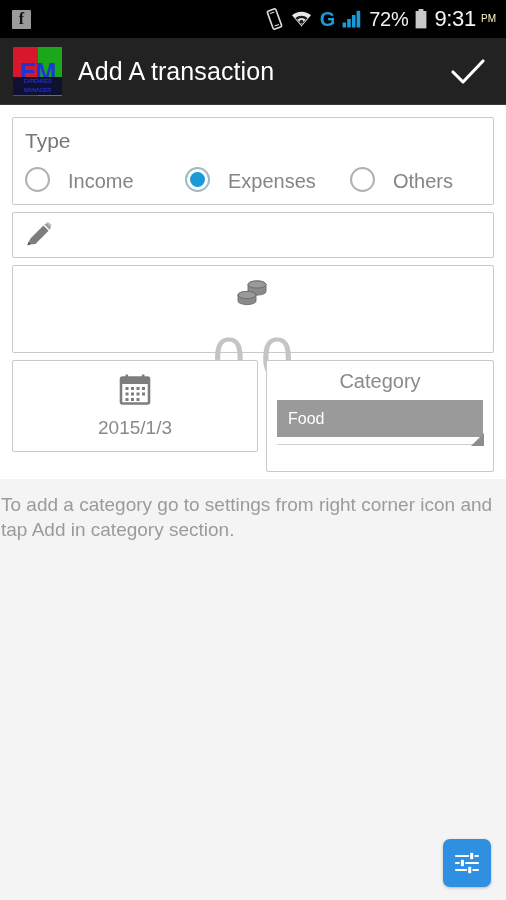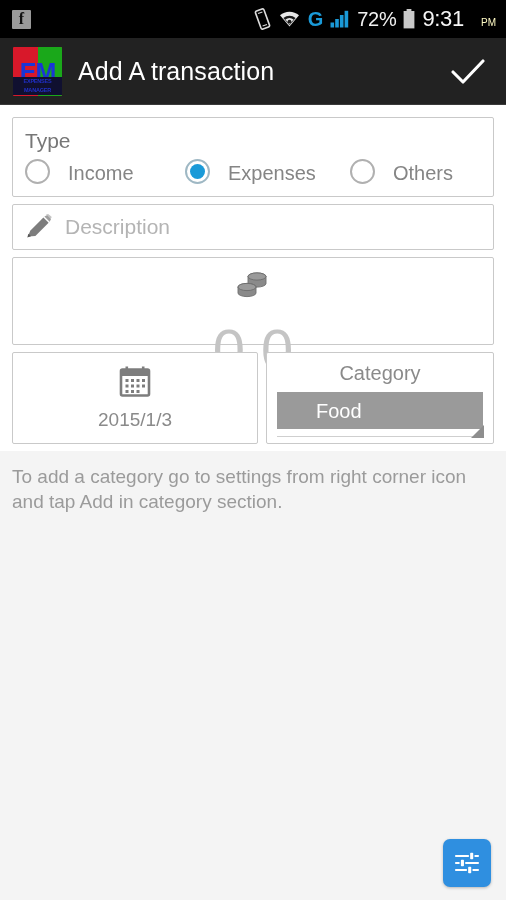--- a/index.html
+++ b/index.html
@@ -64,21 +64,21 @@
     font-size: 22px;
     line-height: 22px;
     letter-spacing: -0.3px;
   }
   .clock-ampm {
     color: #fef9c3;
     font-size: 10px;
     line-height: 14px;
     margin-left: 1px;
   }
-  .clock-wrap { display: flex; align-items: flex-end; gap: 16px; }
+  .clock-wrap { display: flex; align-items: center; gap: 4px; }
 
   
   .action-bar {
     height: 67px;
     background: #222222;
     display: flex;
     align-items: center;
     padding: 0 18px 0 13px;
     border-bottom: 1px solid #3a3a3a;
   }
@@ -148,21 +148,21 @@
     border-radius: 2px;
     margin-bottom: 7px;
   }
 
   
   .type-card { padding: 10px 12px 12px 12px; }
   .type-label {
     color: #777777;
     font-size: 21px;
     line-height: 25px;
-    margin-bottom: 6px;
+    margin-bottom: 14px;
   }
   .radio-row {
     display: flex;
     align-items: center;
   }
   .radio-opt {
     display: flex;
     align-items: flex-end;
     cursor: pointer;
     gap: 18px;
@@ -240,63 +240,62 @@
   }
   .cal-icon { width: 32px; height: 31px; display: block; margin: 0 auto 12px auto; }
   .date-text {
     color: #8a8a8a;
     font-size: 19px;
     line-height: 21px;
   }
   .cat-card {
     flex: 1 1 auto;
     padding: 9px 10px 7px 10px;
-    height: 92px;
+    height: 112px;
     position: relative;
   }
   .cat-label {
     color: #8a8a8a;
     font-size: 20px;
     line-height: 23px;
     text-align: center;
     margin-bottom: 7px;
   }
   .spinner {
     background: #9a9a9a;
     height: 37px;
     display: flex;
     align-items: center;
     padding: 0 11px;
     position: relative;
     cursor: pointer;
   }
   .spinner-value {
     color: #ffffff;
-    font-size: 20px;
+    font-size: 16px;
     line-height: 22px;
-    margin-left: 28px;
   }
   .spinner-caret {
     position: absolute;
     right: -1px;
     bottom: -9px;
     width: 0; height: 0;
     border-left: 13px solid transparent;
     border-bottom: 13px solid #8e8e8e;
   }
   .spinner-underline {
     height: 1px;
     background: #cfcfcf;
     margin-top: 7px;
   }
 
   
   .help-area {
     background: #f4f4f4;
-    padding: 13px 10px 0 12px;
+    padding: 13px 10px 0 1px;
     flex: 1 1 auto;
   }
   .help-text {
     color: #9b9b9b;
     font-size: 19px;
     line-height: 25px;
   }
 
   
   .fab {
@@ -419,21 +418,20 @@
       <span>
         <svg class="pencil-icon" viewBox="0 0 28 26">
           <g fill="#7d7d7d">
             <path d="M3.0 22.6 L5.2 16.8 L18.4 3.6 L23.6 8.8 L10.4 22.0 Z"></path>
             <path d="M19.4 2.6 L24.6 7.8 L26.0 5.2 L22.0 1.2 Z" opacity="0.75"></path>
             <path d="M2.3 23.4 L6.0 22.3 L3.4 19.7 Z" fill="#555"></path>
             <path d="M21.0 0.6 L25.4 5.0 L26.8 3.0 L23.2 0.0 Z" opacity="0.45"></path>
           </g>
         </svg>
       </span>
-      <input class="desc-placeholder" type="text" placeholder="Description" style="">
     </div>
 
     <div class="card amount-card">
       <span>
         <svg class="coins-icon" viewBox="0 0 38 38">
           <g fill="#8a8a8a" stroke="#6d6d6d" stroke-width="0.9">
             <ellipse cx="23" cy="10.5" rx="9" ry="3.6"></ellipse>
             <path d="M14 10.5 v7 a9 3.6 0 0 0 18 0 v-7 Z"></path>
             <ellipse cx="23" cy="10.5" rx="9" ry="3.6" fill="#9a9a9a"></ellipse>
             <ellipse cx="13" cy="21" rx="9" ry="3.6"></ellipse>

